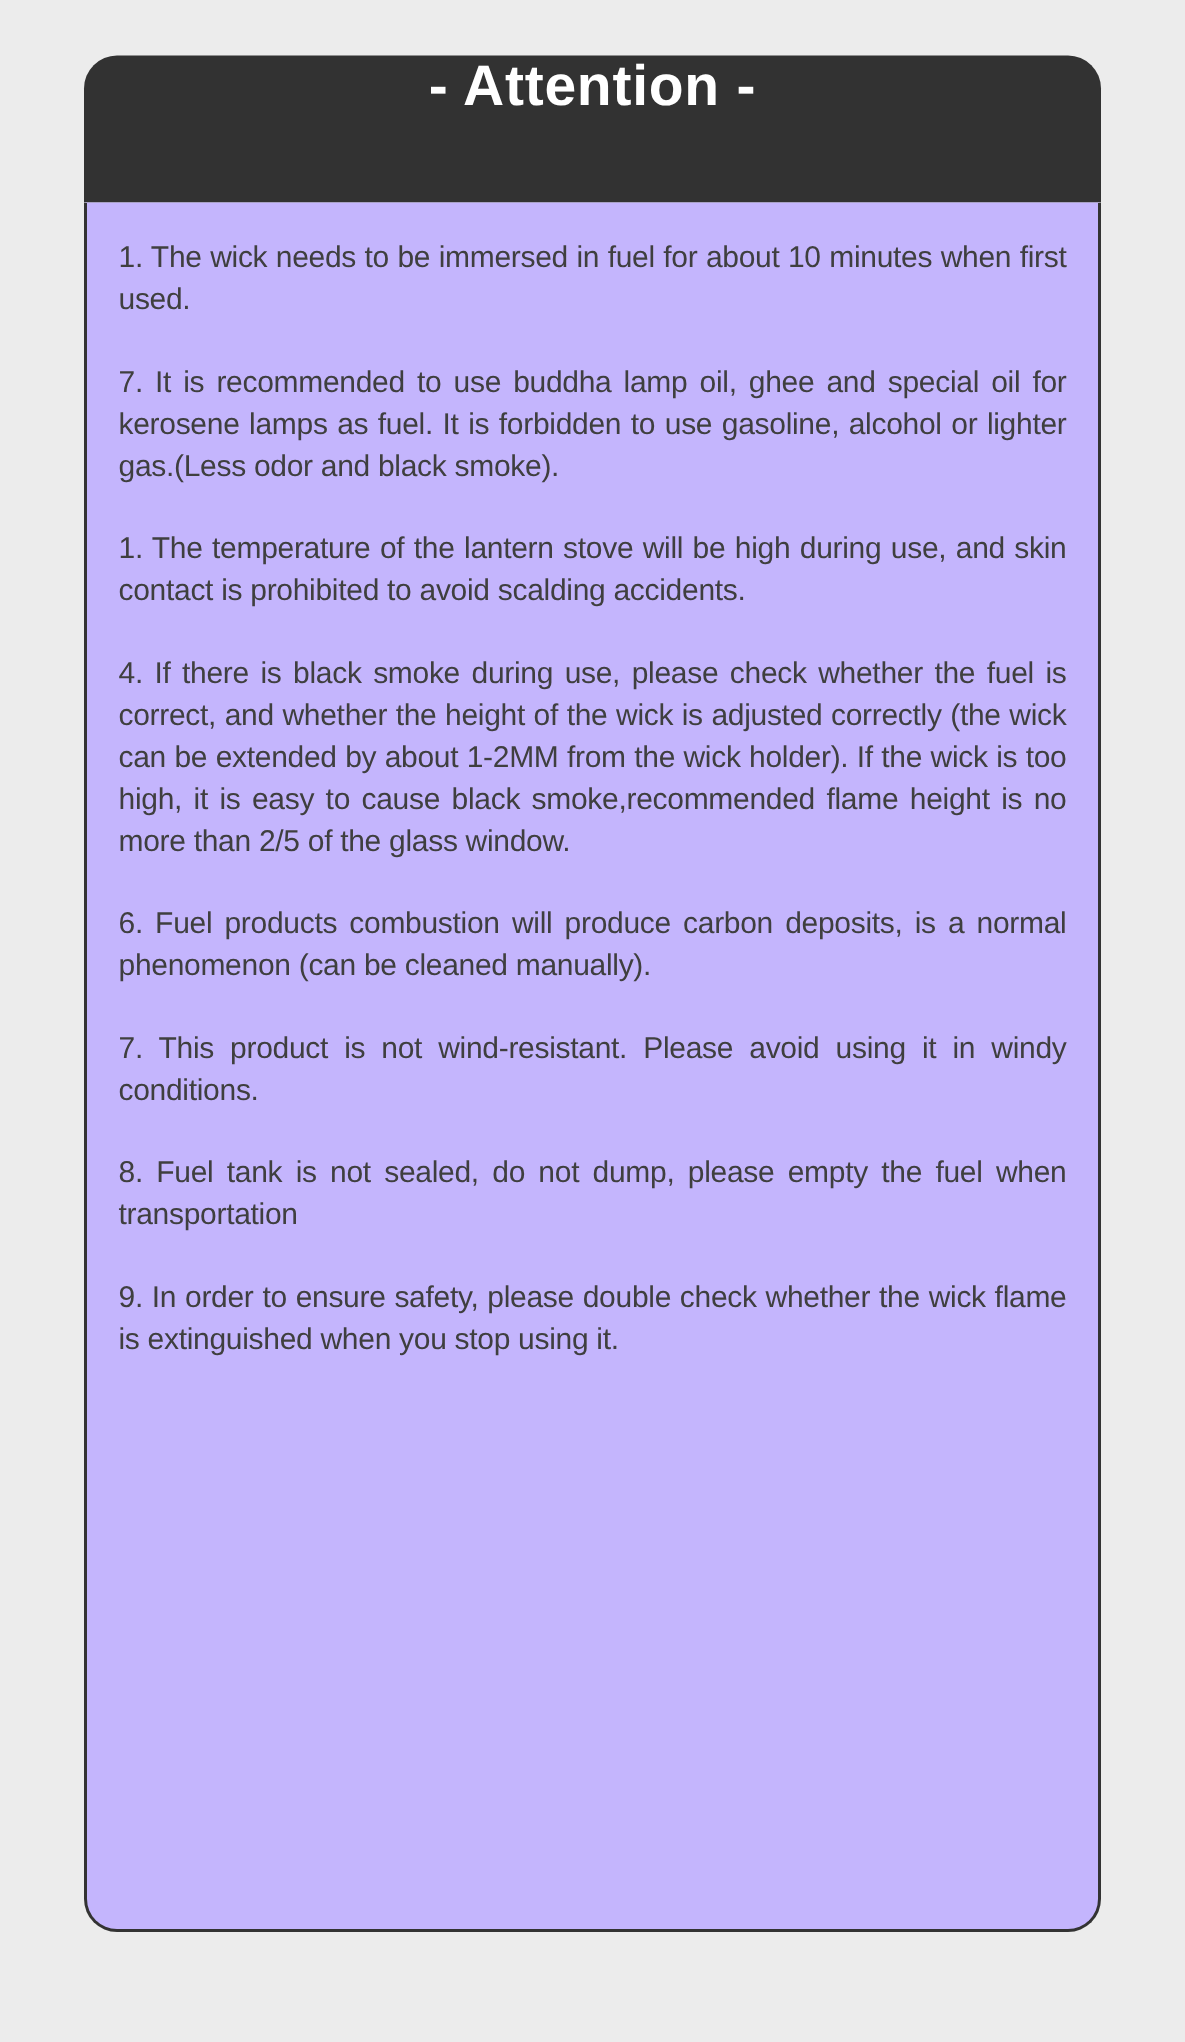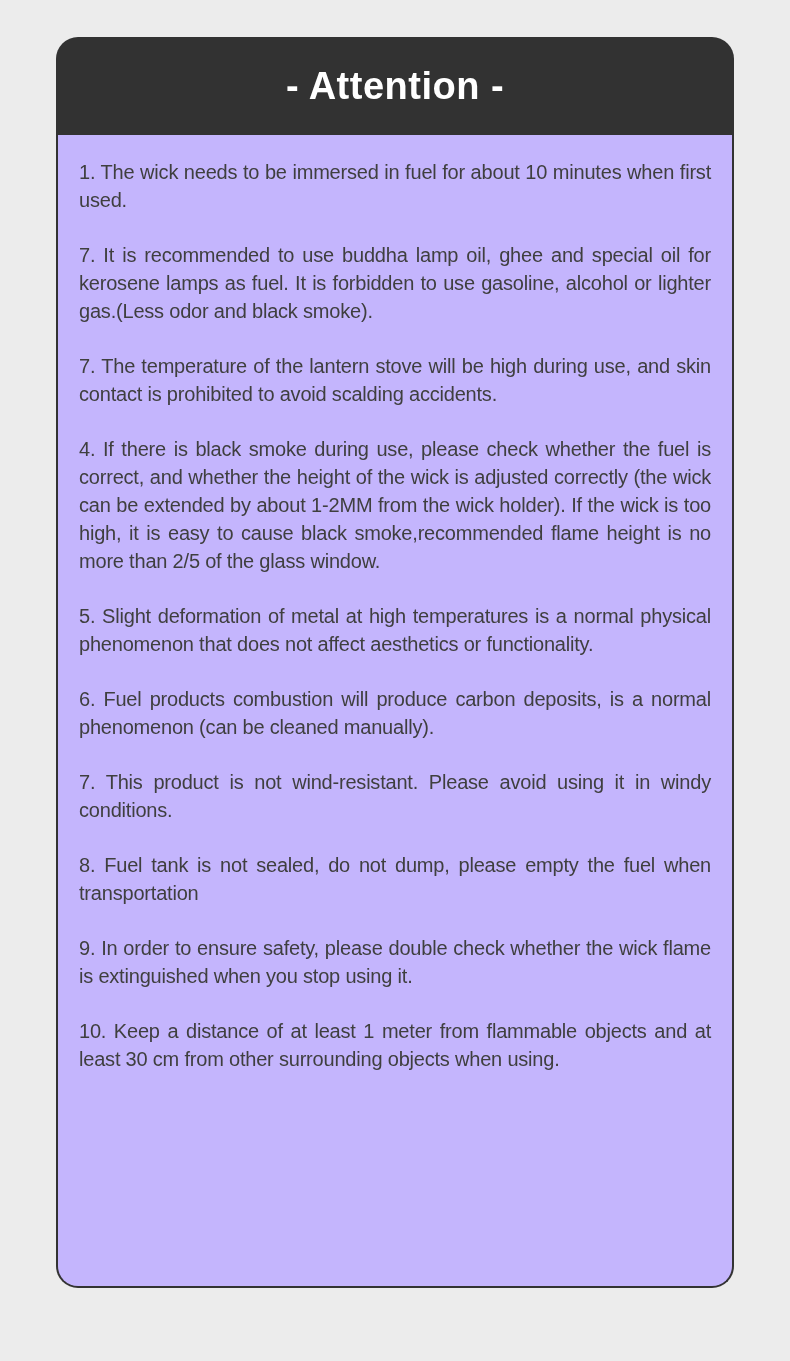--- a/index.html
+++ b/index.html
@@ -16,21 +16,21 @@
   .card {
     width: 678px;
     margin: 37px auto 0 auto;
   }
   .card-header {
     box-sizing: border-box;
     height: 98px;
     background: #323232;
     border-radius: 22px 22px 0 0;
     display: flex;
-    align-items: center;
+    align-items: flex-start;
     justify-content: center;
   }
   .card-title {
     margin: 0;
     color: #ffffff;
     font-size: 38px;
     font-weight: 700;
     letter-spacing: 0.5px;
   }
   .card-body {
@@ -56,22 +56,20 @@
 </head>
 <body>
 
 <div class="card">
   <div class="card-header">
     <h1 class="card-title">- Attention -</h1>
   </div>
   <div class="card-body">
     <p class="notice-item">1. The wick needs to be immersed in fuel for about 10 minutes when first used.</p>
     <p class="notice-item">7. It is recommended to use buddha lamp oil, ghee and special oil for kerosene lamps as fuel. It is forbidden to use gasoline, alcohol or lighter gas.(Less odor and black smoke).</p>
-    <p class="notice-item">7. The temperature of the lantern stove will be high during use, and skin contact is prohibited to avoid scalding accidents.</p>
+    <p class="notice-item">1. The temperature of the lantern stove will be high during use, and skin contact is prohibited to avoid scalding accidents.</p>
     <p class="notice-item">4. If there is black smoke during use, please check whether the fuel is correct, and whether the height of the wick is adjusted correctly (the wick can be extended by about 1-2MM from the wick holder). If the wick is too high, it is easy to cause black smoke,recommended flame height is no more than 2/5 of the glass window.</p>
-    <p class="notice-item">5. Slight deformation of metal at high temperatures is a normal physical phenomenon that does not affect aesthetics or func­tionality.</p>
     <p class="notice-item">6. Fuel products combustion will produce carbon deposits, is a normal phenomenon (can be cleaned manually).</p>
     <p class="notice-item">7. This product is not wind-resistant. Please avoid using it in windy conditions.</p>
     <p class="notice-item">8. Fuel tank is not sealed, do not dump, please empty the fuel when transportation</p>
     <p class="notice-item">9. In order to ensure safety, please double check whether the wick flame is extinguished when you stop using it.</p>
-    <p class="notice-item">10. Keep a distance of at least 1 meter from flammable objects and at least 30 cm from other surrounding objects when using.</p>
   </div>
 </div>
 
 </body></html>

